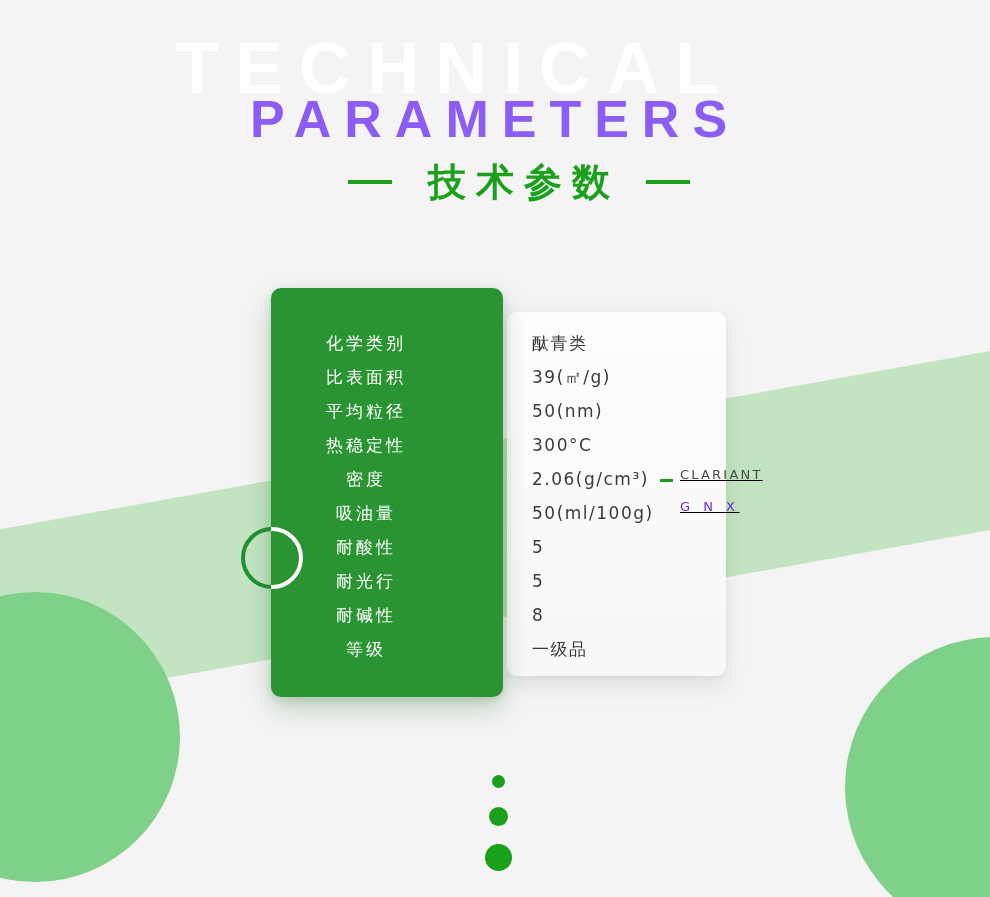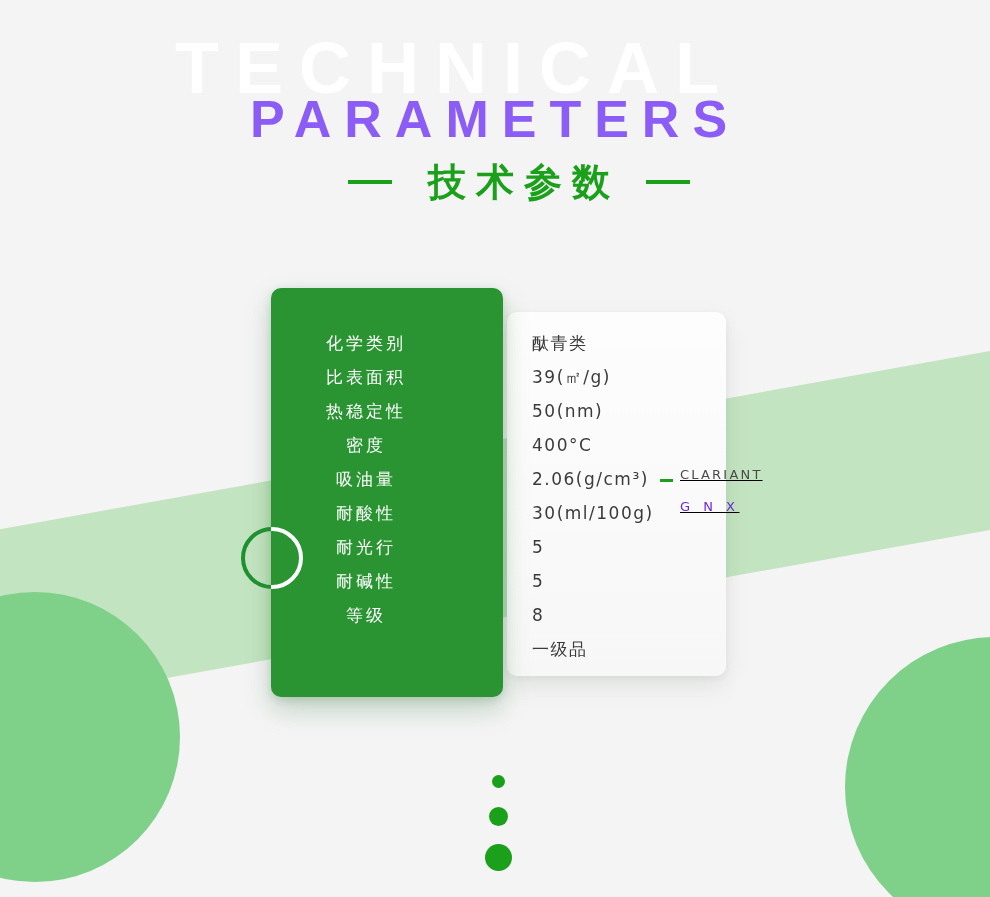--- a/index.html
+++ b/index.html
@@ -285,36 +285,37 @@
 
   <div class="white-card"></div>
   <div class="green-card"></div>
 
   <div class="ring"></div>
   <div class="ring-clip"></div>
 
   <div class="labels">
     <div class="row">化学类别</div>
     <div class="row">比表面积</div>
+    <div class="row">平均粒径</div>
     <div class="row">热稳定性</div>
     <div class="row">密度</div>
     <div class="row">吸油量</div>
     <div class="row">耐酸性</div>
     <div class="row">耐光行</div>
     <div class="row">耐碱性</div>
     <div class="row">等级</div>
   </div>
 
   <div class="values">
     <div class="row">酞青类</div>
     <div class="row">39(㎡/g)</div>
     <div class="row">50(nm)</div>
-    <div class="row">400°C</div>
+    <div class="row">300°C</div>
     <div class="row">2.06(g/cm³)</div>
-    <div class="row">30(ml/100g)</div>
+    <div class="row">50(ml/100g)</div>
     <div class="row">5</div>
     <div class="row">5</div>
     <div class="row">8</div>
     <div class="row">一级品</div>
   </div>
 
   <div class="brand">
     <span class="brand-dash"></span>
     <div class="brand-text">
       <div class="brand-name">CLARIANT</div>

